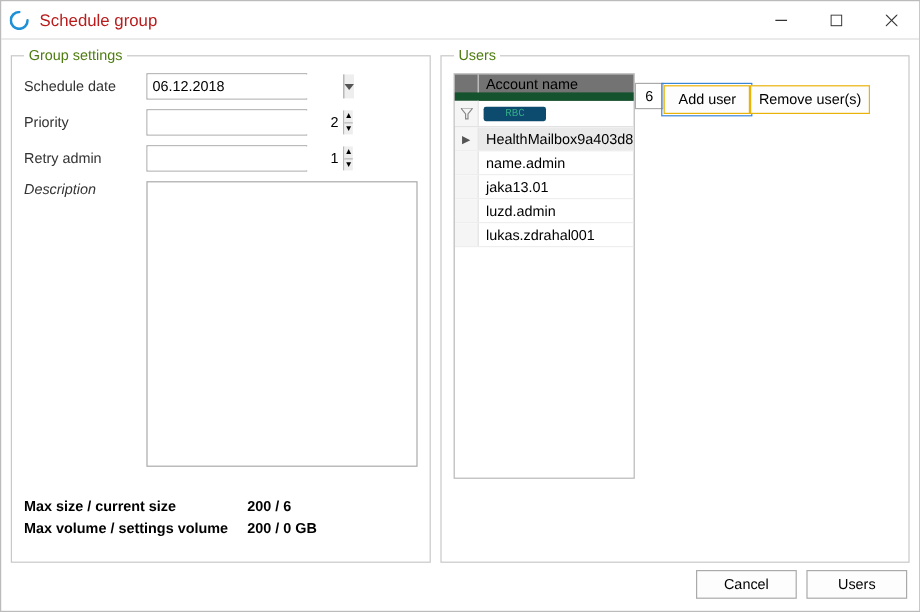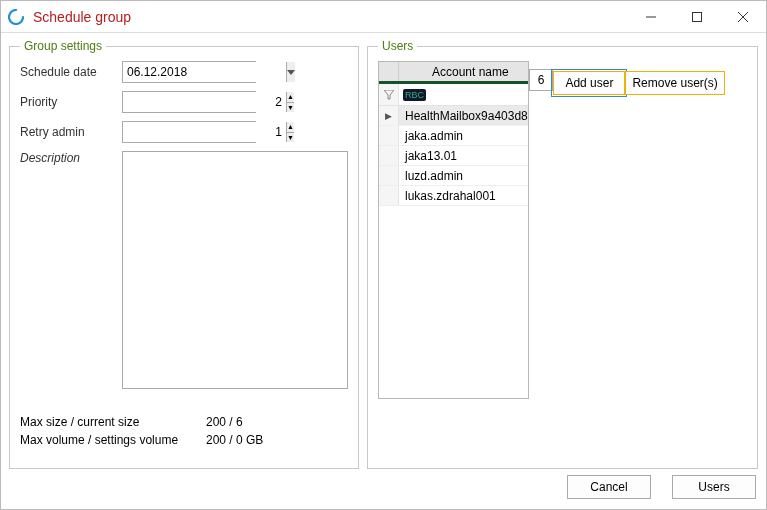--- a/index.html
+++ b/index.html
@@ -142,42 +142,42 @@
     font: inherit;
     padding: 2px 4px;
     overflow-y: scroll;
   }
   .stats {
     margin-top: 18px;
   }
   .stat-row {
     display: flex;
     margin-bottom: 4px;
+    font-weight: bold;
   }
   .stat-label { width: 186px; }
   
   .right-panel {
     flex: 1;
     display: flex;
     flex-direction: row;
     min-width: 0;
   }
   .grid {
     border: 1px solid #b8b8b8;
     display: flex;
     flex-direction: column;
     height: 338px;
     background: #fff;
   }
   .grid-header {
     display: flex;
-    background: #e5e5e5;
-    border-bottom: 3px solid #14532d;
+    background: #737373;
+    border-bottom: 7px solid #14532d;
     height: 22px;
-    gap: 27px;
   }
   .gh-indicator {
     width: 20px;
     border-right: 1px solid #ccc;
   }
   .gh-col {
     flex: 1;
     padding-left: 6px;
     display: flex;
     align-items: center;
@@ -197,24 +197,24 @@
     font-size: 10px;
   }
   .gf-cell {
     flex: 1;
     padding-left: 4px;
     display: flex;
     align-items: center;
   }
   .gf-cell .filter-glyph {
     font-size: 9px;
-    font-family: Liberation Sans, sans-serif;
+    font-family: Liberation Mono, monospace;
     color: #3a8;
-    background: #0f172a;
-    padding: 1px 2px;
+    background: #0c4a6e;
+    padding: 1px 18px;
     border-radius: 2px;
   }
   .grid-body {
     flex: 1;
     overflow: auto;
   }
   .grid-row {
     display: flex;
     height: 20px;
     border-bottom: 1px solid #eee;
@@ -258,21 +258,21 @@
     height: 24px;
     min-width: 72px;
   }
   .user-btns .btn.focused {
     outline: 1px solid #3a84d6;
     outline-offset: 1px;
   }
   .footer {
     display: flex;
     justify-content: flex-end;
-    gap: 21px;
+    gap: 8px;
     padding: 6px 10px 10px 26px;
   }
   .footer .fbtn {
     border: 1px solid #aaa;
     background: #fdfdfd;
     width: 84px;
     height: 24px;
     font: inherit;
   }
 </style>
@@ -382,21 +382,21 @@
             <span class="filter-glyph">RBC</span>
           </div>
         </div>
         <div class="grid-body" id="grid-body">
             <div class="grid-row selected">
               <div class="gr-indicator">▶</div>
               <div class="gr-cell">HealthMailbox9a403d8</div>
             </div>
             <div class="grid-row">
               <div class="gr-indicator"></div>
-              <div class="gr-cell">jaka.admin</div>
+              <div class="gr-cell">name.admin</div>
             </div>
             <div class="grid-row">
               <div class="gr-indicator"></div>
               <div class="gr-cell">jaka13.01</div>
             </div>
             <div class="grid-row">
               <div class="gr-indicator"></div>
               <div class="gr-cell">luzd.admin</div>
             </div>
             <div class="grid-row">

